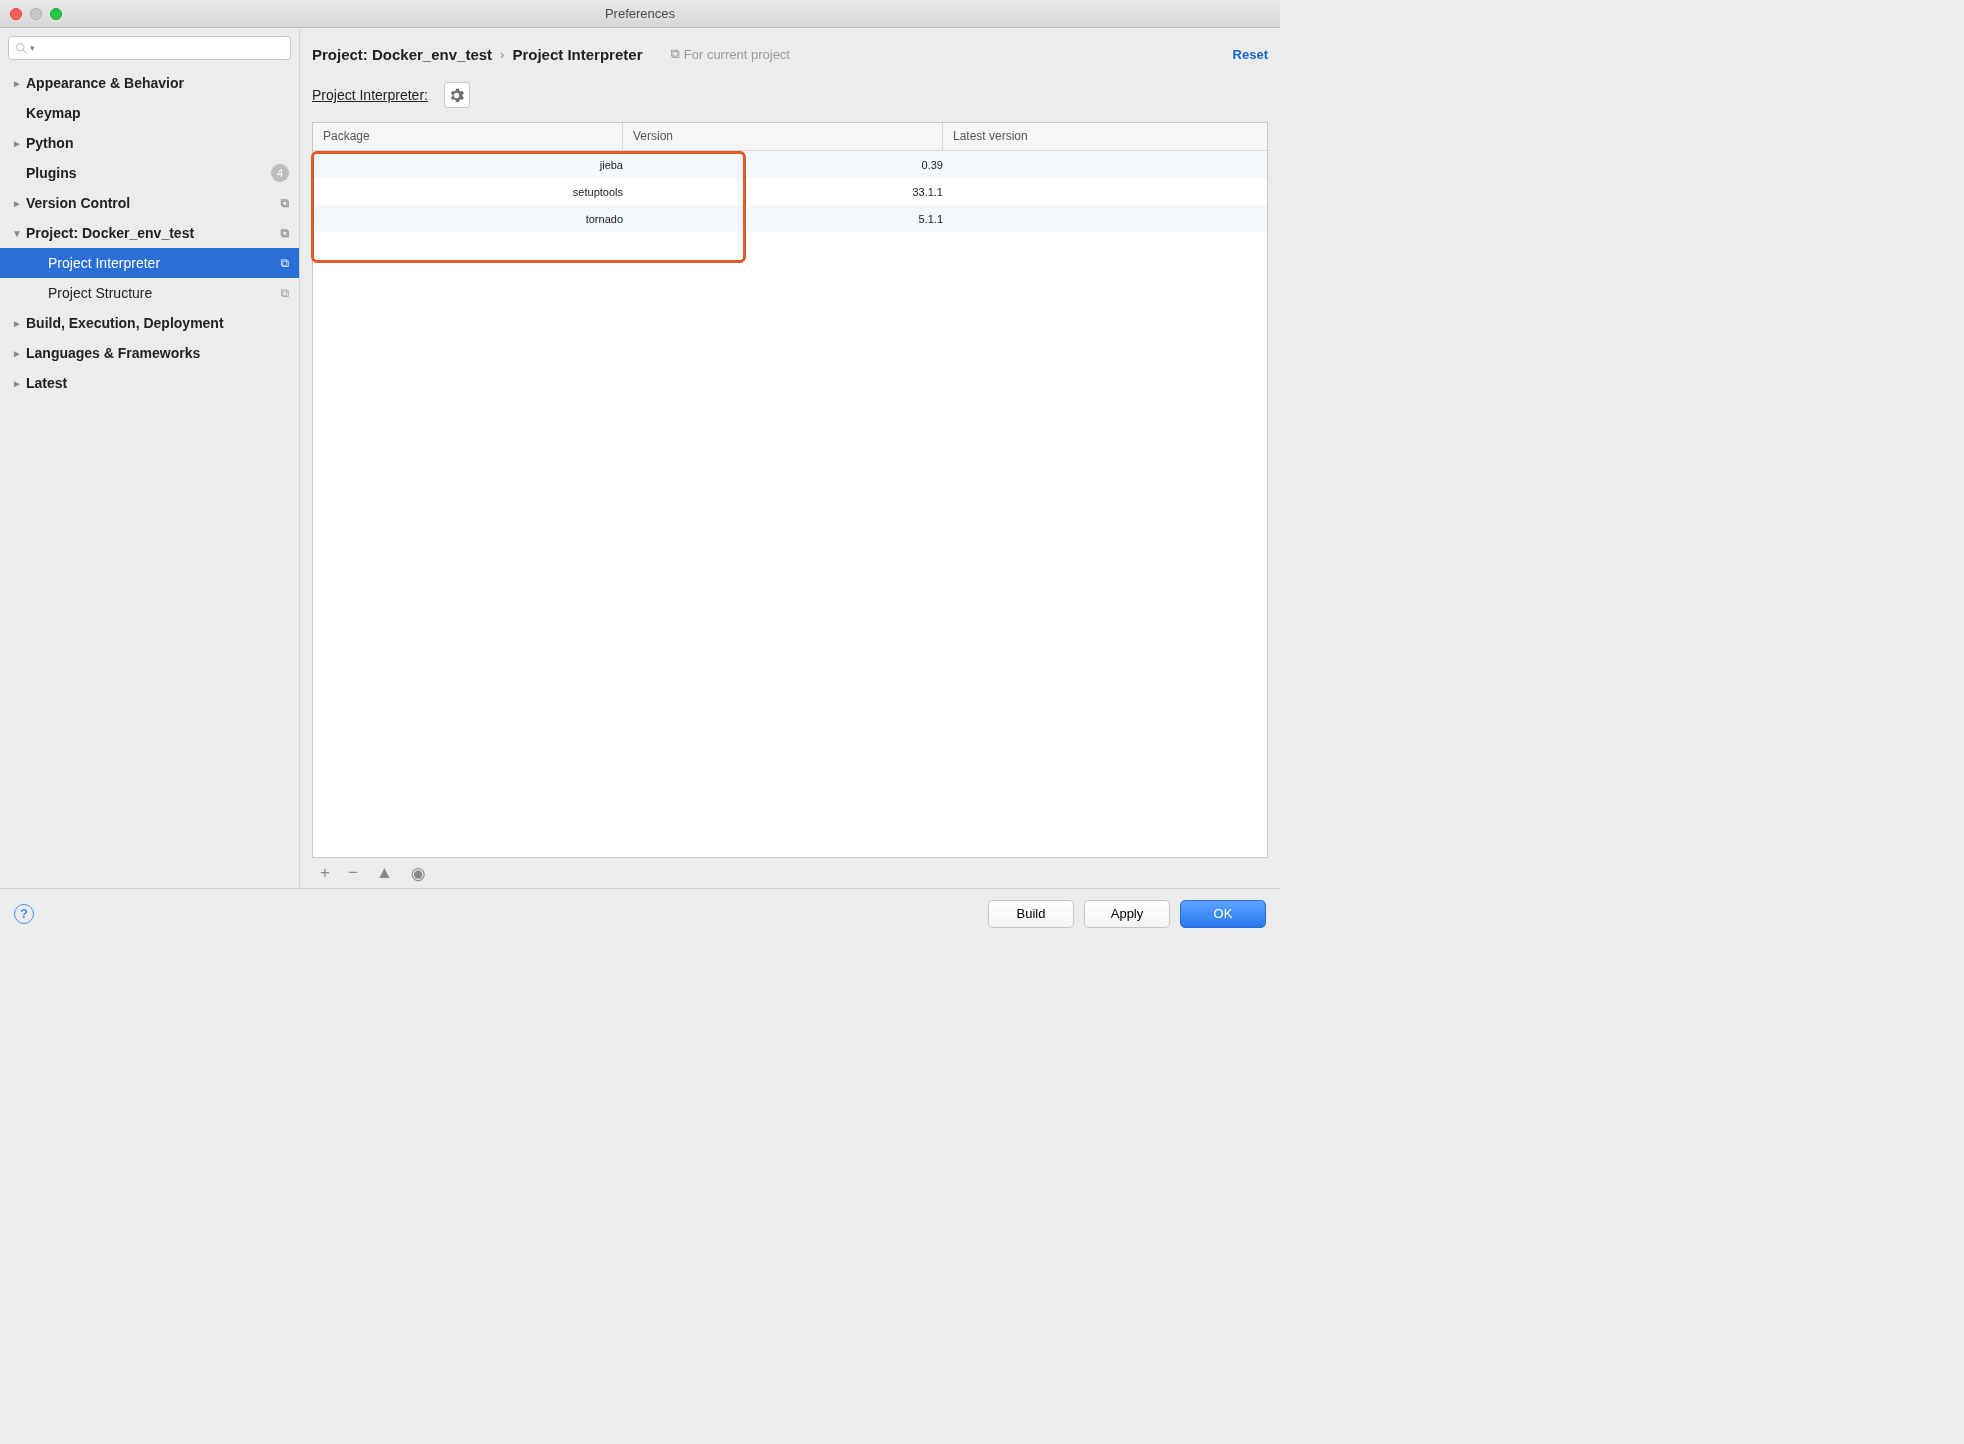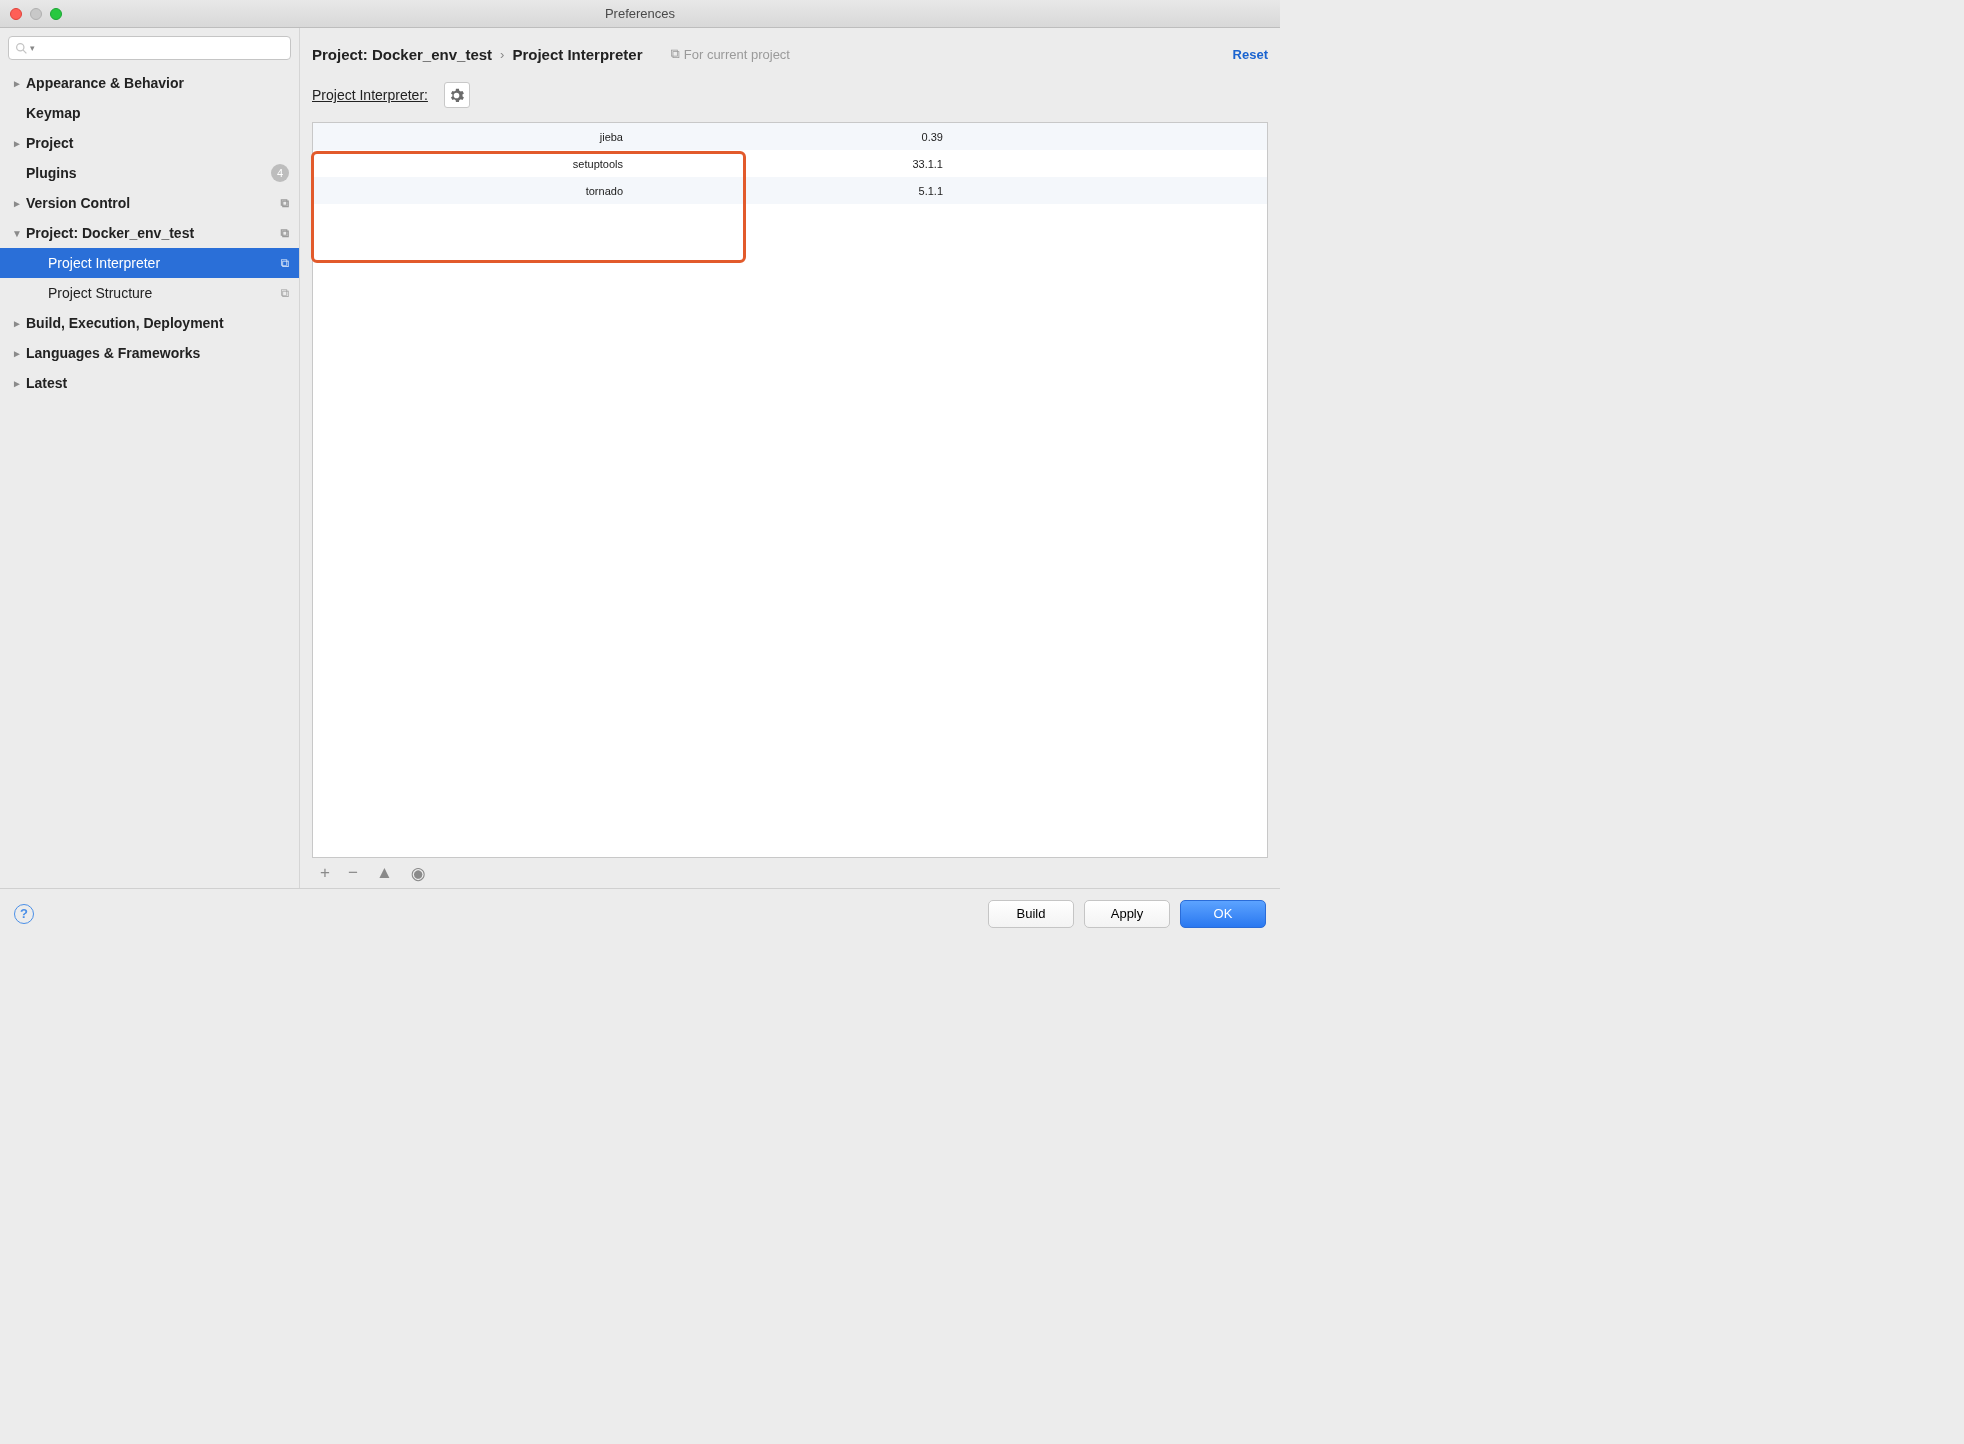--- a/index.html
+++ b/index.html
@@ -100,21 +100,21 @@
         <div class="tree-item">
           <span class="arrow">►</span>
           <span>Appearance &amp; Behavior</span>
         </div>
         <div class="tree-item noarr">
           <span class="arrow"></span>
           <span>Keymap</span>
         </div>
         <div class="tree-item">
           <span class="arrow">►</span>
-          <span>Project</span>
+          <span>Python</span>
         </div>
         <div class="tree-item noarr">
           <span class="arrow"></span>
           <span>Plugins</span>
           <span class="badge">4</span>
         </div>
         <div class="tree-item">
           <span class="arrow">►</span>
           <span>Version Control</span>
           <span class="copy">⧉</span>
@@ -162,20 +162,25 @@
     <div class="interp-row">
       <span class="lbl">Project Interpreter:</span>
       <div class="gear">
         <svg width="15" height="15" viewBox="0 0 16 16">
             <path fill="#6b6b6b" d="M8 5a3 3 0 100 6 3 3 0 000-6zm6.4 3c0 .3 0 .6-.1.9l1.6 1.2-1.5 2.6-1.9-.6c-.5.4-1 .7-1.6.9l-.3 2H7.4l-.3-2c-.6-.2-1.1-.5-1.6-.9l-1.9.6L2.1 10l1.6-1.2c0-.3-.1-.6-.1-.9s0-.6.1-.9L2.1 5.8l1.5-2.6 1.9.6c.5-.4 1-.7 1.6-.9l.3-2h3.2l.3 2c.6.2 1.1.5 1.6.9l1.9-.6 1.5 2.6-1.6 1.2c.1.3.1.6.1.9z"></path>
           </svg>
       </div>
     </div>
 
     <div class="table">
+      <div class="thead">
+        <div class="th pkg">Package</div>
+        <div class="th ver">Version</div>
+        <div class="th lat">Latest version</div>
+      </div>
       <div class="tbody" id="tbody">
           <div class="tr">
             <div class="td pkg">jieba</div>
             <div class="td ver">0.39</div>
             <div class="td lat"></div>
           </div>
           <div class="tr">
             <div class="td pkg">setuptools</div>
             <div class="td ver">33.1.1</div>
             <div class="td lat"></div>

